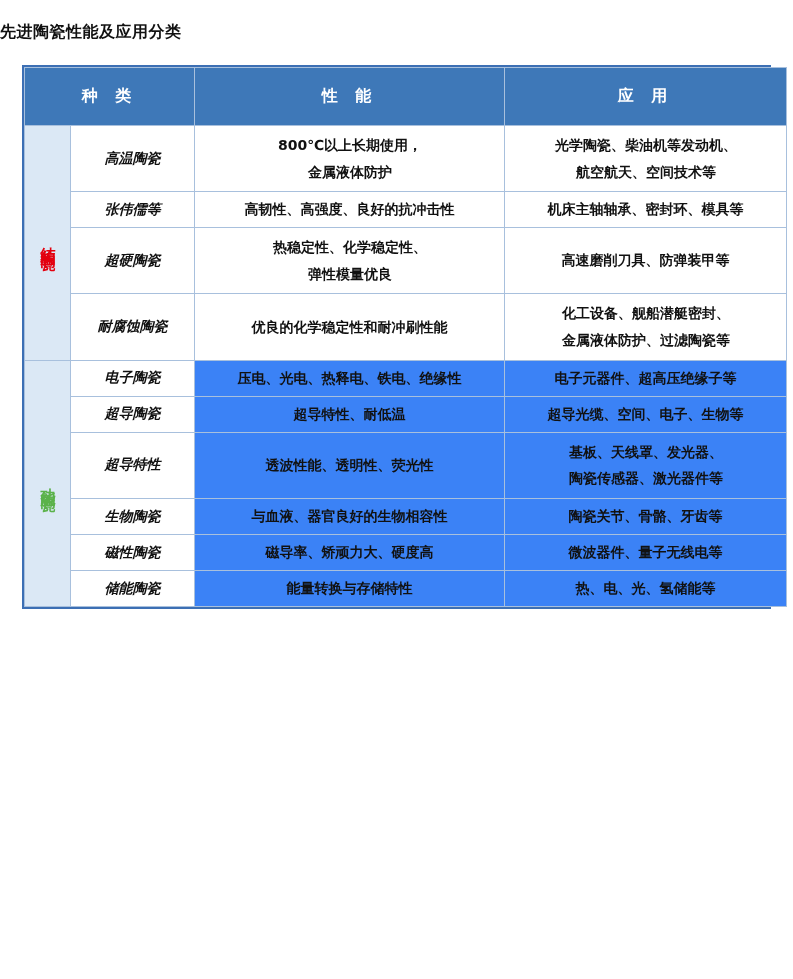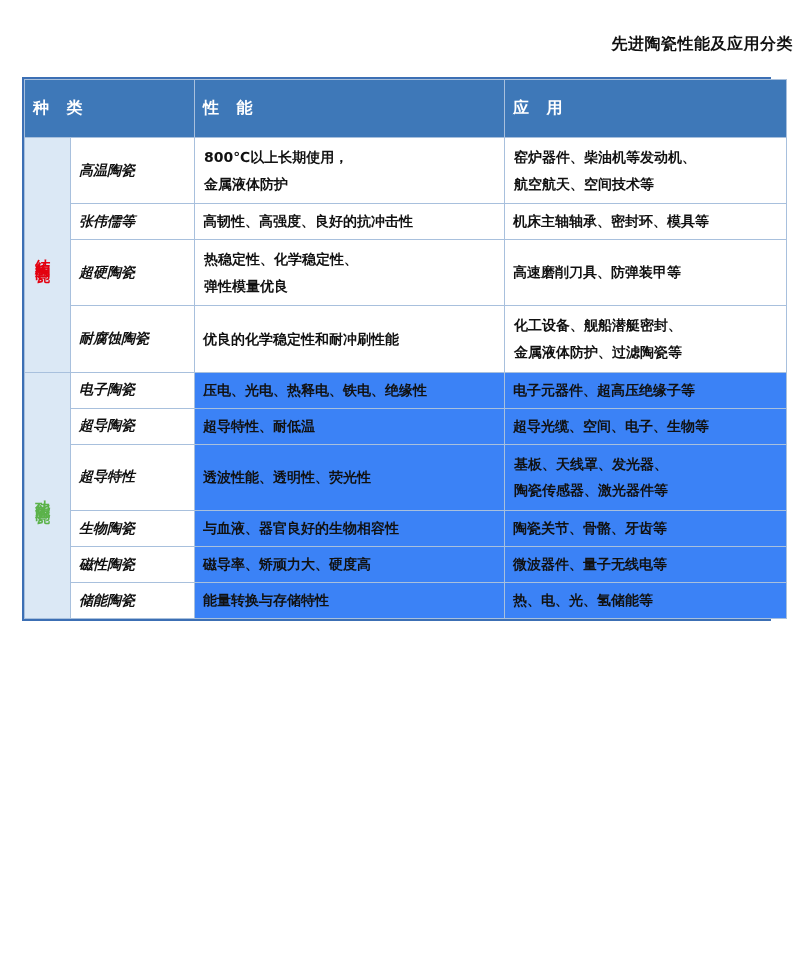--- a/index.html
+++ b/index.html
@@ -15,45 +15,45 @@
     position: relative;
     overflow: hidden;
   }
   .page {
     position: relative;
     width: 793px;
     height: 979px;
     box-sizing: border-box;
   }
   .title {
-    text-align: right;
+    text-align: left;
     font-size: 16px;
     font-weight: bold;
     color: #111111;
-    padding-top: 34px;
+    padding-top: 22px;
     letter-spacing: 0.5px;
   }
   .table-wrap {
     position: relative;
     margin: 22px 22px 0 22px;
     border: 2px solid #3c6fb4;
     box-sizing: border-box;
   }
   table.main {
     width: 100%;
     border-collapse: collapse;
     table-layout: fixed;
     position: relative;
     z-index: 2;
     background: transparent;
   }
   table.main td, table.main th {
     border: 1px solid #a8c0dd;
     vertical-align: middle;
-    text-align: left;
+    text-align: center;
     padding: 6px 8px;
     box-sizing: border-box;
   }
   thead th {
     background: #3e78b8;
     color: #ffffff;
     font-size: 16px;
     font-weight: bold;
     letter-spacing: 6px;
     height: 58px;
@@ -177,21 +177,21 @@
         <tr class="row-struct">
           <td class="group-cell group-red" rowspan="4">
             <span class="vert">结构陶瓷</span>
           </td>
           <td class="subcat">高温陶瓷</td>
           <td class="cell twoline">
             <span class="ln">800℃以上长期使用，</span>
             <span class="ln">金属液体防护</span>
           </td>
           <td class="cell twoline">
-            <span class="ln">窑炉器件、柴油机等发动机、</span>
+            <span class="ln">光学陶瓷、柴油机等发动机、</span>
             <span class="ln">航空航天、空间技术等</span>
           </td>
         </tr>
 
         <tr class="row-struct">
           <td class="subcat">张伟儒等</td>
           <td class="cell">
             <span class="ln">高韧性、高强度、良好的抗冲击性</span>
           </td>
           <td class="cell">

